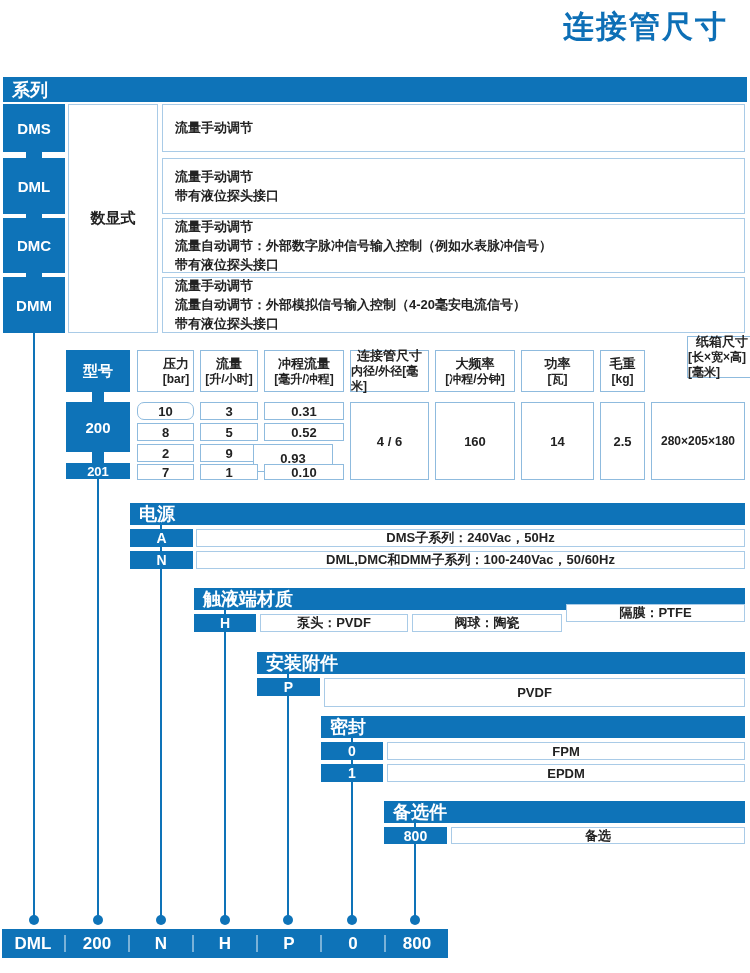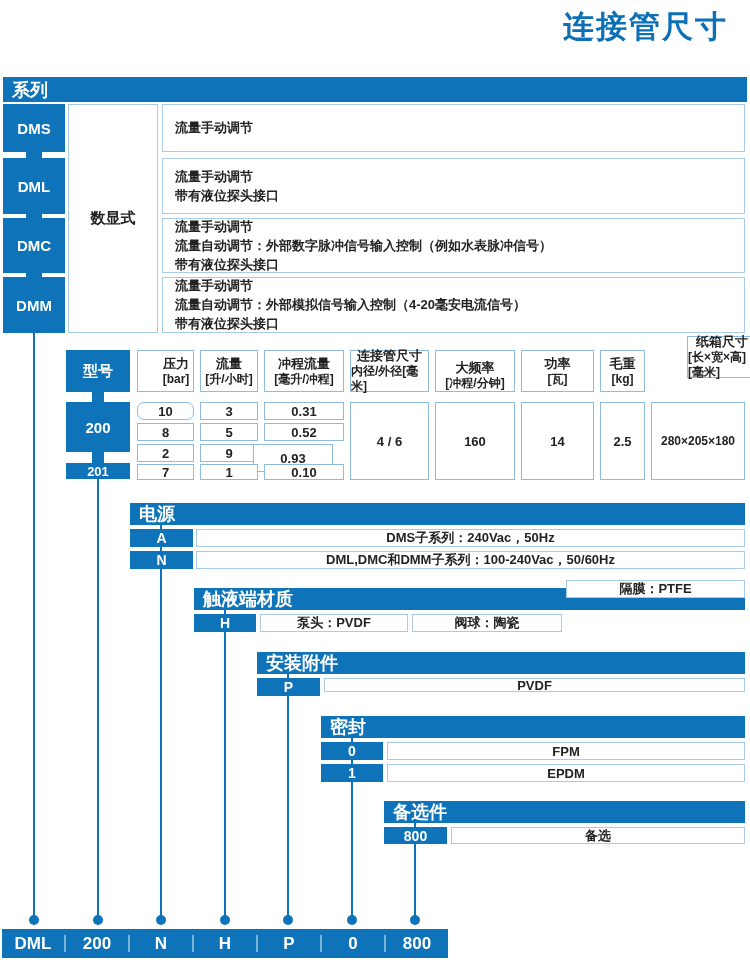--- a/index.html
+++ b/index.html
@@ -119,21 +119,21 @@
     <div class="thunit">[升/小时]</div>
   </div>
   <div class="thcell" style="left:264px;top:350px;width:80px;height:42px;">
     <div class="thname">冲程流量</div>
     <div class="thunit">[毫升/冲程]</div>
   </div>
   <div class="thcell" style="left:350px;top:350px;width:79px;height:42px;">
     <div class="thname">连接管尺寸</div>
     <div class="thunit">内径/外径[毫米]</div>
   </div>
-  <div class="thcell" style="left:435px;top:350px;width:80px;height:42px;justify-content:flex-end;">
+  <div class="thcell" style="left:435px;top:350px;width:80px;height:42px;">
     <div class="thname">大频率</div>
     <div class="thunit">[冲程/分钟]</div>
   </div>
   <div class="thcell" style="left:521px;top:350px;width:73px;height:42px;">
     <div class="thname">功率</div>
     <div class="thunit">[瓦]</div>
   </div>
   <div class="thcell" style="left:600px;top:350px;width:45px;height:42px;">
     <div class="thname">毛重</div>
     <div class="thunit">[kg]</div>
@@ -177,27 +177,27 @@
   <div class="vcell" style="left:196px;top:529px;width:549px;height:18px;">DMS子系列：240Vac，50Hz</div>
   <div class="key" style="left:130px;top:551px;width:63px;height:18px;font-size:14px;">N</div>
   <div class="vcell" style="left:196px;top:551px;width:549px;height:18px;">DML,DMC和DMM子系列：100-240Vac，50/60Hz</div>
 
   <div class="hdrbar" style="left:194px;top:588px;width:551px;height:22px;">
     <span>触液端材质</span>
   </div>
   <div class="key" style="left:194px;top:614px;width:62px;height:18px;font-size:14px;">H</div>
   <div class="vcell" style="left:260px;top:614px;width:148px;height:18px;">泵头：PVDF</div>
   <div class="vcell" style="left:412px;top:614px;width:150px;height:18px;">阀球：陶瓷</div>
-  <div class="vcell" style="left:566px;top:580px;width:179px;height:18px;text-align:right;">隔膜：PTFE</div>
+  <div class="vcell" style="left:566px;top:604px;width:179px;height:18px;text-align:right;">隔膜：PTFE</div>
 
   <div class="hdrbar" style="left:257px;top:652px;width:488px;height:22px;">
     <span>安装附件</span>
   </div>
   <div class="key" style="left:257px;top:678px;width:63px;height:18px;font-size:14px;">P</div>
-  <div class="vcell" style="left:324px;top:678px;width:421px;height:14px;">PVDF</div>
+  <div class="vcell" style="left:324px;top:678px;width:421px;height:29px;">PVDF</div>
 
   <div class="hdrbar" style="left:321px;top:716px;width:424px;height:22px;">
     <span>密封</span>
   </div>
   <div class="key" style="left:321px;top:742px;width:62px;height:18px;font-size:14px;">0</div>
   <div class="vcell" style="left:387px;top:742px;width:358px;height:18px;">FPM</div>
   <div class="key" style="left:321px;top:764px;width:62px;height:18px;font-size:14px;">1</div>
   <div class="vcell" style="left:387px;top:764px;width:358px;height:18px;">EPDM</div>
 
   <div class="hdrbar" style="left:384px;top:801px;width:361px;height:22px;">

